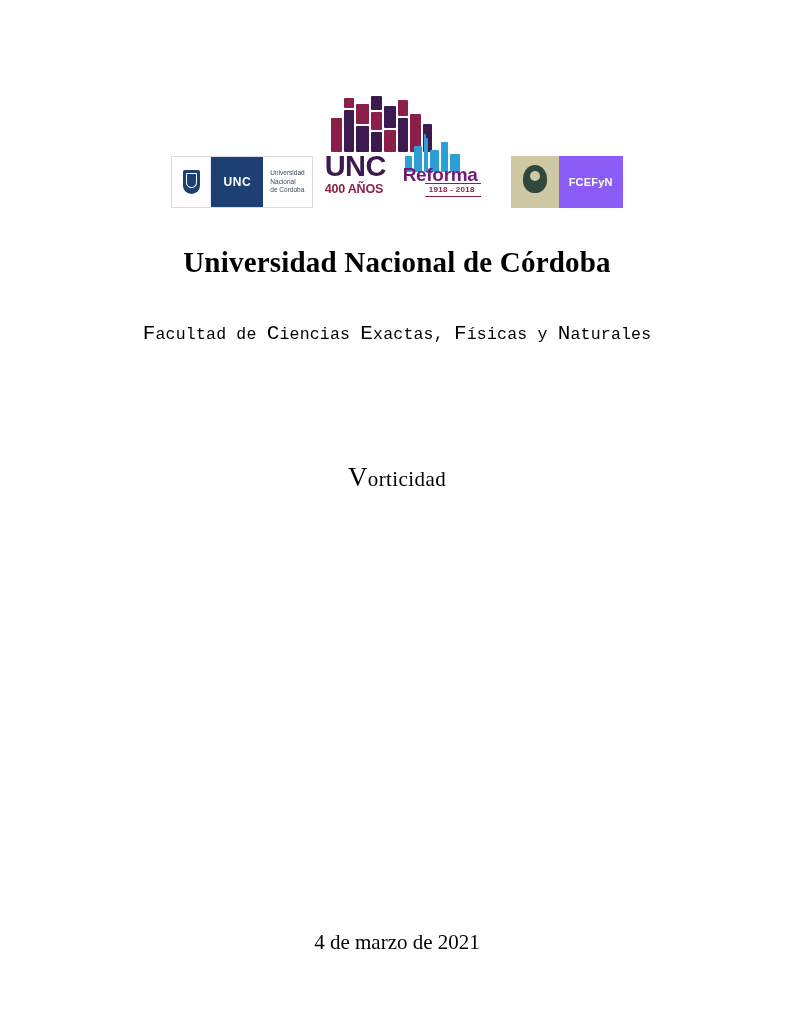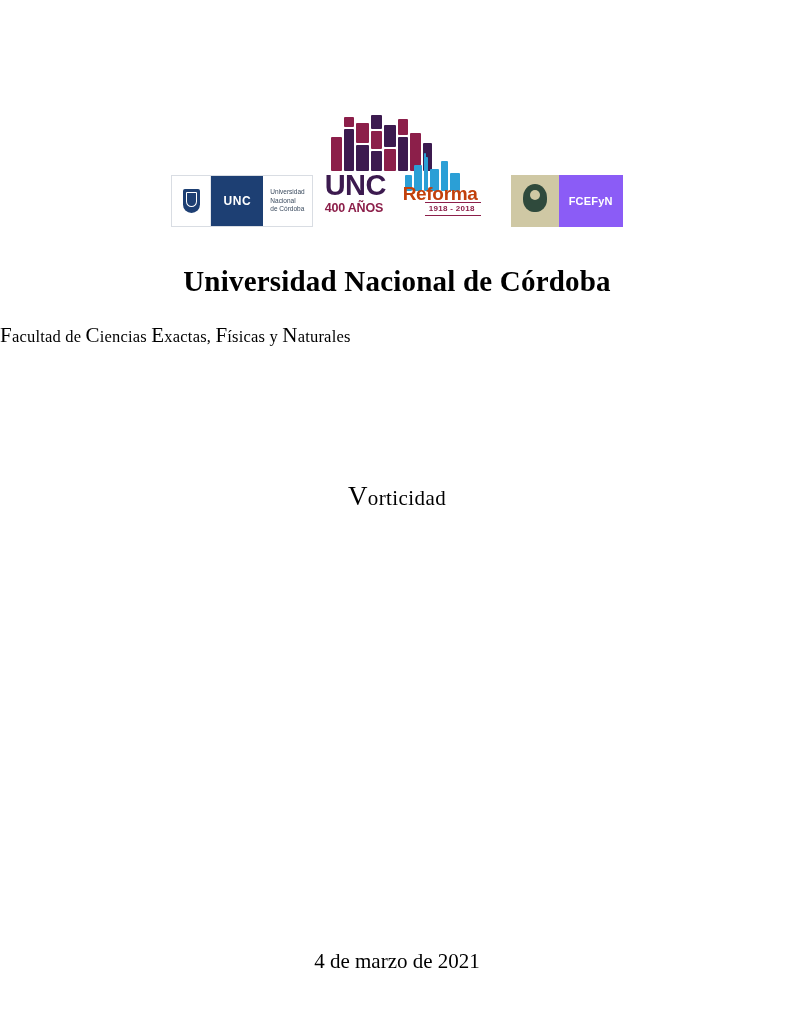--- a/index.html
+++ b/index.html
@@ -12,21 +12,20 @@
     background: #ffffff;
     font-family: "Liberation Serif", serif;
     color: #000000;
     overflow: hidden;
   }
   .page {
     position: relative;
     width: 794px;
     height: 900px;
     box-sizing: border-box;
-    margin-top: 19px;
   }
 
   
   .logo-band {
     position: absolute;
     top: 96px;
     left: 0;
     width: 794px;
     height: 120px;
     display: flex;
@@ -158,21 +157,21 @@
     background: #2b9fd6;
     border-radius: 1px;
   }
   .reforma-word {
     position: absolute;
     left: 0px;
     top: 30px;
     font-family: "Liberation Sans", sans-serif;
     font-size: 19px;
     font-weight: bold;
-    color: #c2410c;
+    color: #701a75;
     letter-spacing: -0.3px;
   }
   .reforma-years {
     position: absolute;
     left: 26px;
     top: 51px;
     font-family: "Liberation Sans", sans-serif;
     font-size: 8px;
     font-weight: bold;
     color: #8c1f4a;
@@ -246,26 +245,27 @@
     top: 246px;
     left: 0;
     width: 794px;
     text-align: center;
     font-size: 29px;
     font-weight: bold;
     letter-spacing: 0.2px;
   }
   .faculty {
     position: absolute;
-    top: 304px;
-    left: 0;
-    width: 794px;
-    text-align: left;
+    top: 322px;
+    left: 0;
+    width: 794px;
+    text-align: center;
     font-size: 21px;
     letter-spacing: 0.2px;
+    font-family: Liberation Mono, monospace;
   }
   .faculty .sc-first { font-size: 21px; }
   .faculty .sc-rest  { font-size: 16.5px; }
 
   .doc-title {
     position: absolute;
     top: 462px;
     left: 0;
     width: 794px;
     text-align: center;

